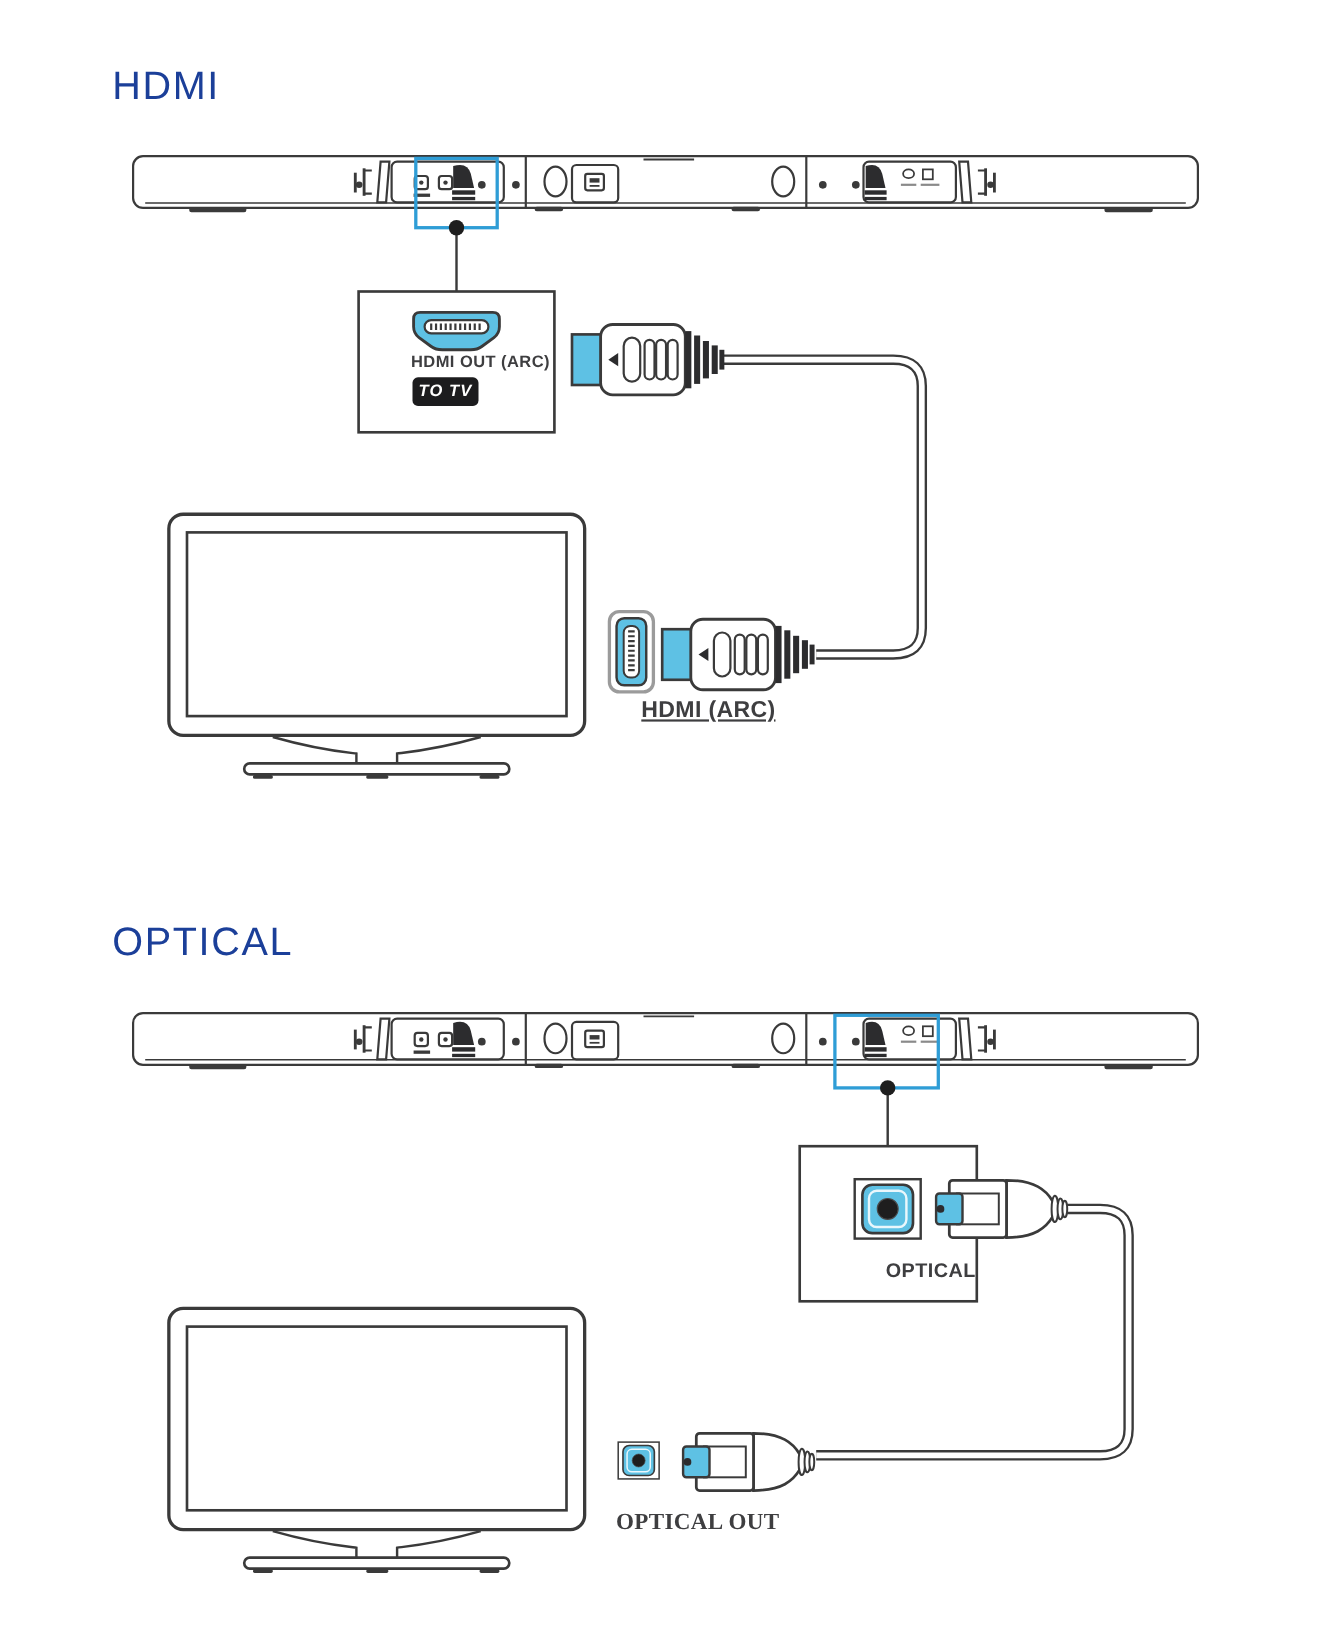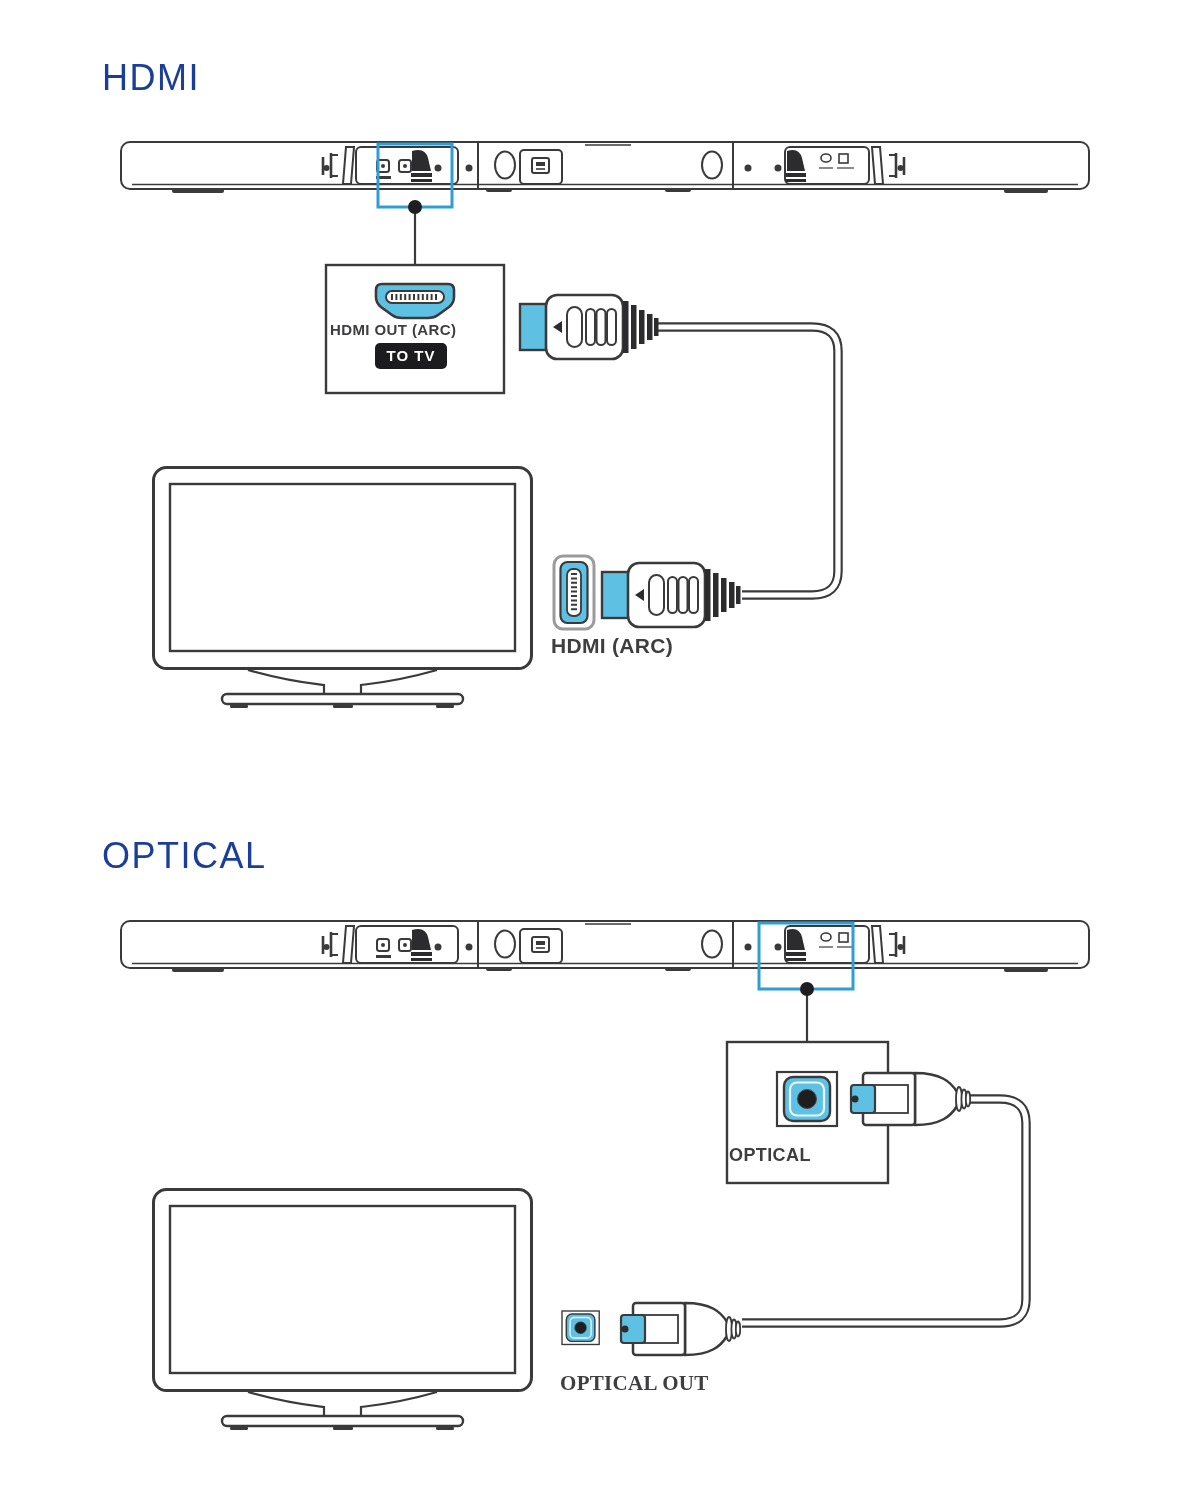--- a/index.html
+++ b/index.html
@@ -7,21 +7,21 @@
     position:relative;width:1200px;height:1500px;background:#fff;overflow:hidden;
     font-family:"Liberation Sans","DejaVu Sans",sans-serif;
     padding-left:23px;
   }
   .canvas svg{position:absolute;left:0;top:0;}
   .lbl{position:absolute;color:#3e3e40;white-space:nowrap;}
   .heading{
     font-size:36px;font-weight:400;letter-spacing:1.5px;color:#1b3f99;
   }
   .port-caption{
-    font-weight:bold;font-size:15px;letter-spacing:.4px;text-align:left;
+    font-weight:bold;font-size:15px;letter-spacing:.4px;text-align:right;
   }
   .badge{
     position:absolute;background:#1c1c1e;color:#fff;font-weight:bold;font-size:15px;
     letter-spacing:1px;text-align:center;border-radius:5px;line-height:26px;
   }
   .cable-label{font-weight:bold;font-size:21px;letter-spacing:.3px;}
 </style>
 </head>
 <body>
 
@@ -201,23 +201,23 @@
     <use href="#toslink" transform="translate(621,1329)"></use>
 
     <use href="#tvset" transform="translate(152,1188)"></use>
   </g>
 </svg>
 
 <div class="lbl heading" style="left:102px;top:57px;">HDMI</div>
 
 <div class="lbl port-caption" style="left:330px;top:321px;width:170px;">HDMI OUT (ARC)</div>
 
-<div class="badge" style="left:375px;top:343px;width:72px;height:26px;">TO TV</div>
-
-<div class="lbl cable-label" style="left:551px;top:634px;">HDMI (ARC)</div>
+<div class="badge" style="left:375px;top:343px;width:60px;height:26px;font-style:italic;">TO TV</div>
+
+<div class="lbl cable-label" style="left:583px;top:634px;text-decoration:underline;">HDMI (ARC)</div>
 
 <div class="lbl heading" style="left:102px;top:835px;">OPTICAL</div>
 
 <div class="lbl port-caption" style="left:729px;top:1145px;width:158px;font-size:18px;">OPTICAL</div>
 
 <div class="lbl cable-label" style="left:560px;top:1371px;font-family:Liberation Serif, serif;">OPTICAL OUT</div>
 
 </div>
 
 </body></html>

